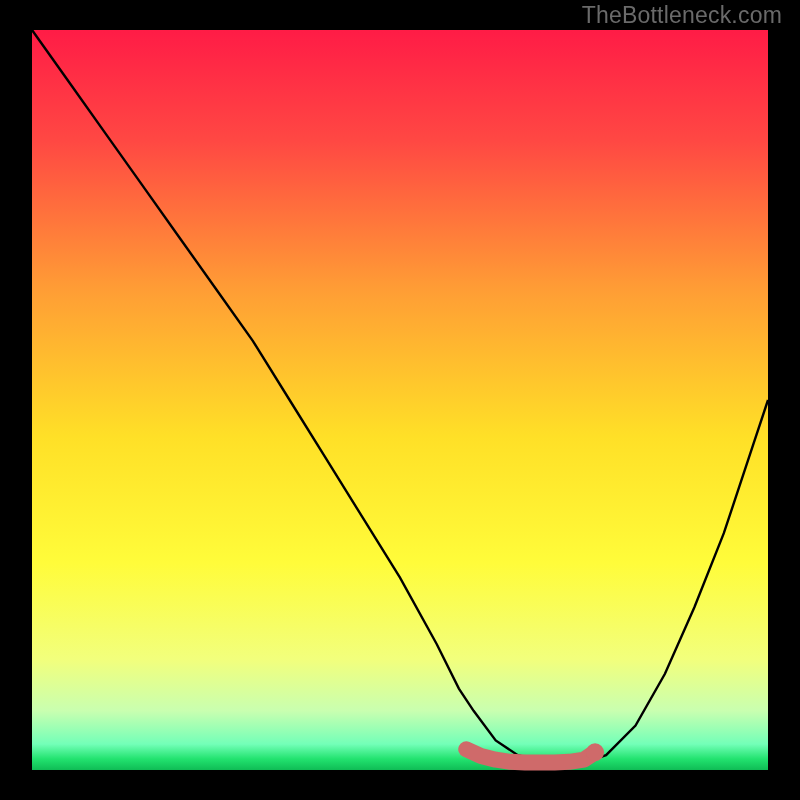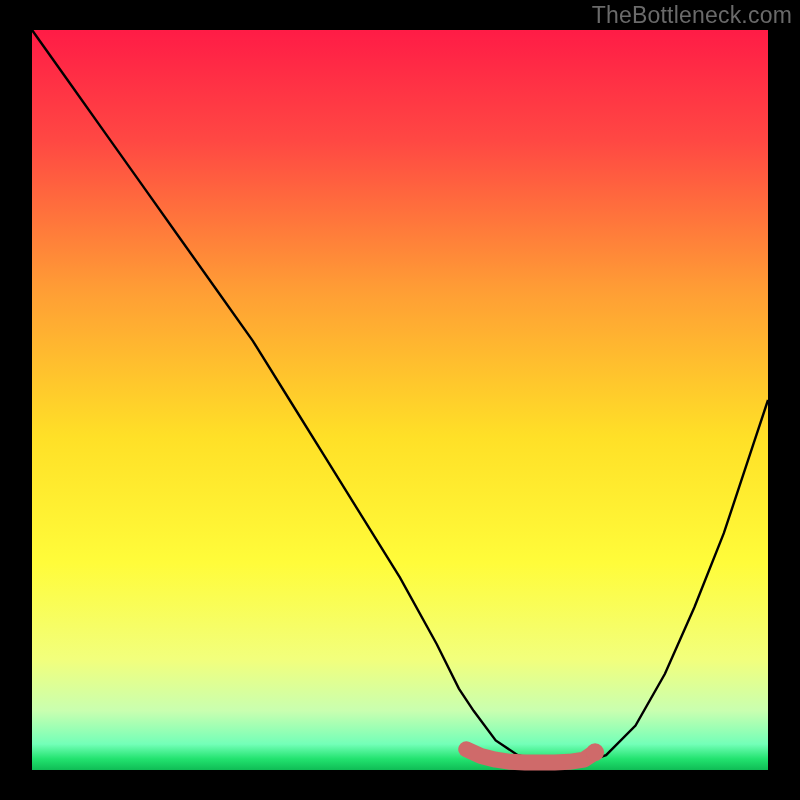--- a/index.html
+++ b/index.html
@@ -12,21 +12,21 @@
   }
   .canvas {
     position: relative;
     width: 800px;
     height: 800px;
     background: #000;
   }
   .watermark {
     position: absolute;
     top: 2px;
-    right: 8px;
+    right: 18px;
     color: #6a6a6a;
     font-family: Arial, Helvetica, sans-serif;
     font-size: 23px;
     font-weight: 500;
     letter-spacing: 0.2px;
     z-index: 5;
   }
   svg {
     position: absolute;
     left: 0;

